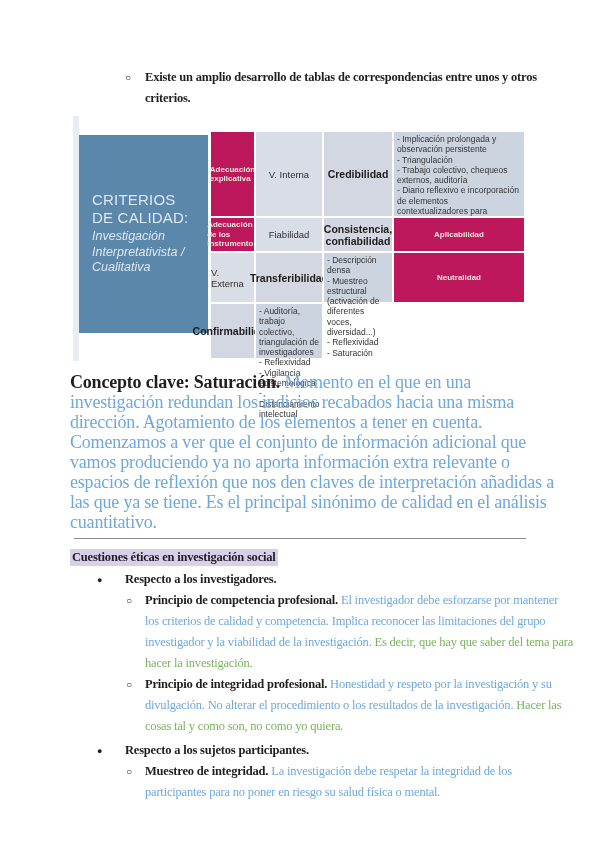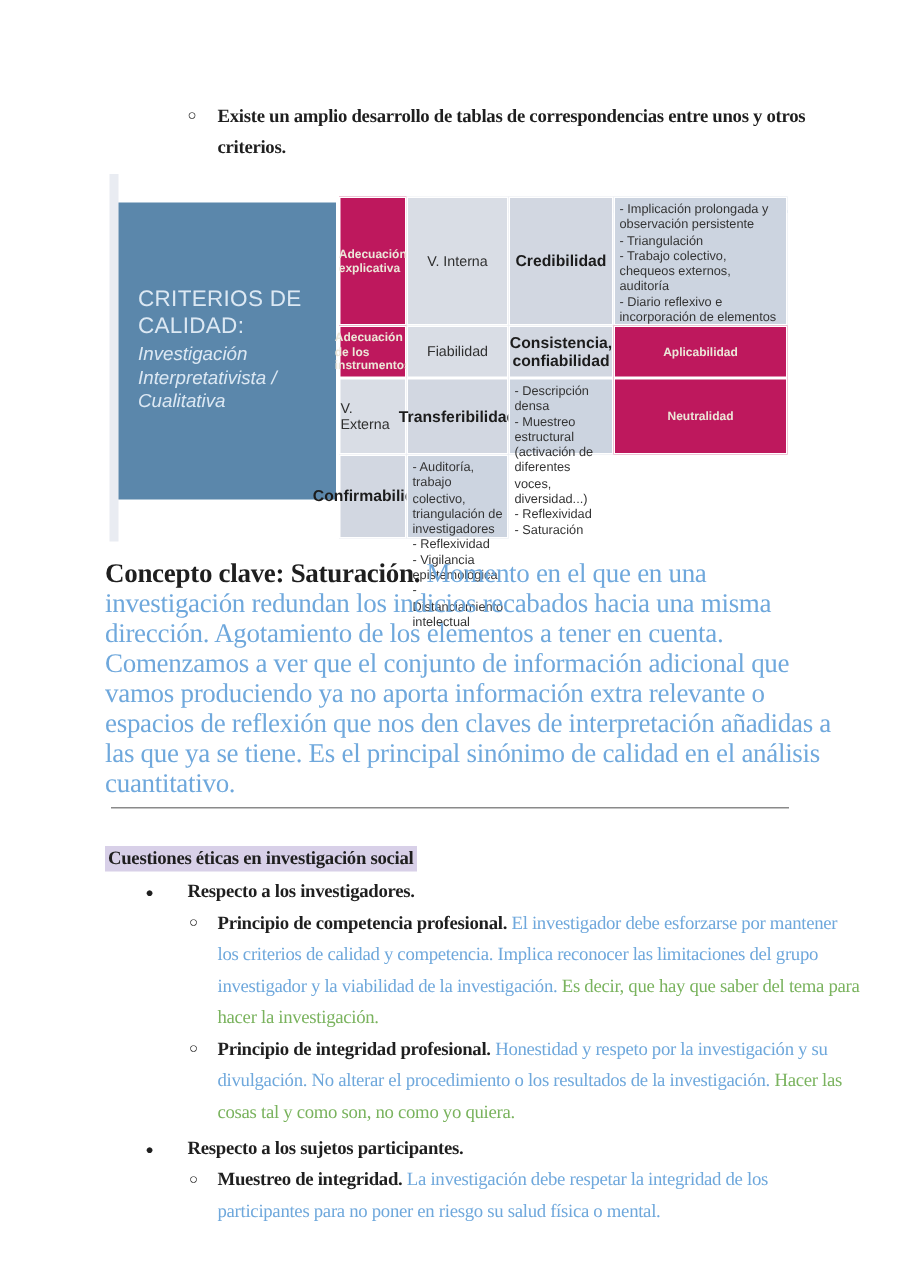--- a/index.html
+++ b/index.html
@@ -11,21 +11,21 @@
 
   
   .intro { position:relative; margin:67px 52px 0 145px; font-weight:bold; font-size:12.5px; line-height:21px; }
   .marker { position:absolute; font-weight:normal; color:#1f1f1f; }
   .intro .marker { left:-20px; top:0px; font-size:10px; }
 
   
   .figure { margin:7px 0 0 73px; width:452px; height:245px; display:flex;
             font-family:"Liberation Sans", sans-serif; letter-spacing:0; }
   .fig-strip { width:6px; background:#e9ecf2; }
-  .fig-side { width:145px; margin-right:2px; }
+  .fig-side { width:129px; margin-right:2px; }
   .side-box { margin-top:19px; height:198px; background:#5b87ab; color:#dce8f3;
               box-sizing:border-box; padding:56px 10px 0 13px; }
   .side-title { font-size:15px; line-height:18px; letter-spacing:0.2px; }
   .side-sub { font-style:italic; font-size:12.5px; line-height:15.5px; margin-top:2px; }
 
   .fig-table { flex:1; display:grid; background:#ffffff;
                grid-template-columns:45px 68px 70px 1fr;
                grid-template-rows:15px 86px 35px 51px 56px; }
   .fig-table > div { box-sizing:border-box; border:1px solid #ffffff; }
   .th { background:#4a7ba3; color:#efe9da; font-weight:bold; font-size:10px;
@@ -41,21 +41,21 @@
 
   
   .concepto { margin:11px 42px 0 70px; font-size:18px; line-height:20px; }
   .lead { font-weight:bold; color:#1f1f1f; }
   .txt-blue { color:#6fa8dc; }
   .txt-green { color:#7ab35e; }
 
   .divider { border:none; border-top:1px solid #8a8a8a; width:452px; margin:6px 0 0 74px; }
 
   
-  .section-head { margin:24px 0 0 70px;text-decoration:underline; }
+  .section-head { margin:8px 0 0 70px;text-decoration:underline; }
   .hl { display:inline-block; background:#d8d0e8; font-weight:bold; font-size:12.5px; padding:1px 2px; }
 
   .l1 { position:relative; margin:3px 40px 0 125px; font-weight:bold; font-size:12.5px; line-height:21px; }
   .l1 .marker { left:-28px; top:1px; font-size:9px; }
   .l2 { position:relative; margin:0 26px 0 145px; font-size:12.5px; line-height:21px; }
   .l2 .marker { left:-19px; top:0px; font-size:10px; }
 </style>
 </head>
 <body>
 

